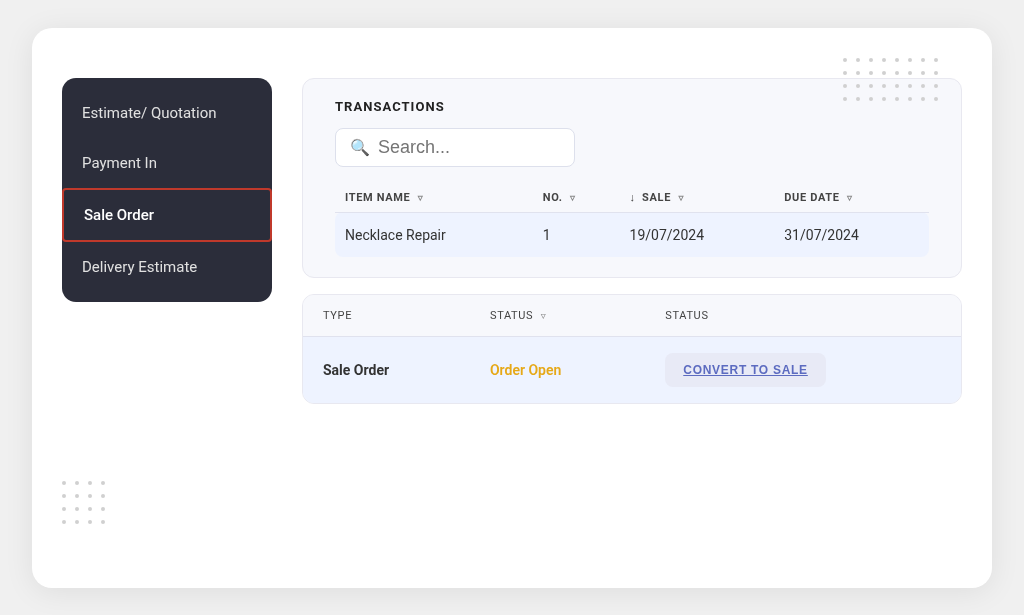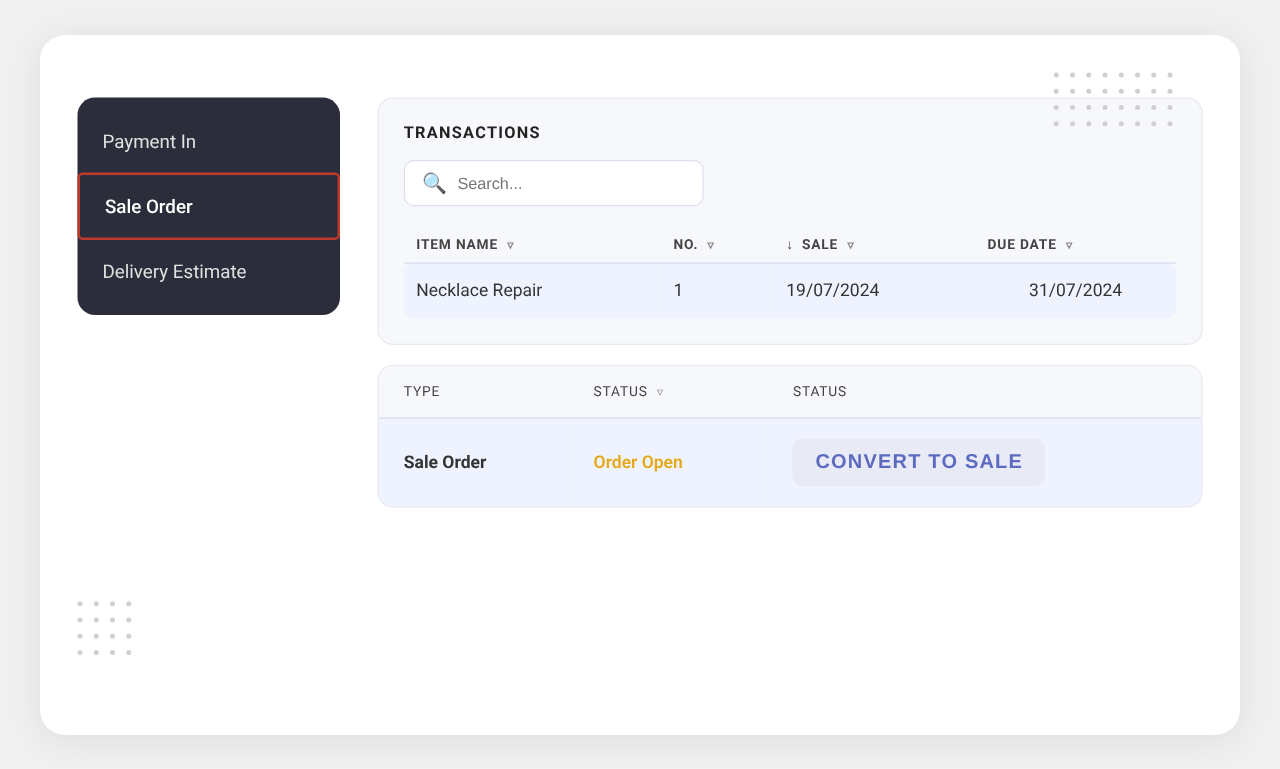--- a/index.html
+++ b/index.html
@@ -86,21 +86,21 @@
       display: flex;
       flex-direction: column;
       gap: 16px;
       margin-top: 20px;
     }
 
     
     .transactions-panel {
       background: #f7f8fc;
       border-radius: 12px;
-      padding: 20px 20px;
+      padding: 20px 32px;
       border: 1px solid #e8e8f0;
     }
 
     .panel-title {
       font-size: 13px;
       font-weight: 700;
       color: #222;
       letter-spacing: 0.08em;
       margin-bottom: 14px;
     }
@@ -118,21 +118,21 @@
 
     .search-icon {
       color: #aaa;
       font-size: 16px;
       margin-right: 8px;
     }
 
     .search-input {
       border: none;
       outline: none;
-      font-size: 13px;
+      font-size: 18px;
       color: #555;
       background: transparent;
       width: 100%;
     }
 
     
     .table {
       width: 100%;
       border-collapse: collapse;
     }
@@ -170,21 +170,20 @@
     .table tr.data-row td {
       background: #eef3ff;
     }
 
     .table tr.data-row td:first-child {
       border-radius: 8px 0 0 8px;
     }
 
     .table tr.data-row td:last-child {
       border-radius: 0 8px 8px 0;
-      text-align: center;
     }
 
     
     .details-panel {
       background: #f7f8fc;
       border-radius: 12px;
       padding: 0;
       border: 1px solid #e8e8f0;
       overflow: hidden;
     }
@@ -218,25 +217,26 @@
     .status-open {
       color: #e6a817;
       font-weight: 600;
     }
 
     .convert-btn {
       background: #e8eaf6;
       border: none;
       border-radius: 8px;
       padding: 10px 18px;
-      font-size: 16px;
+      font-size: 12px;
       font-weight: 700;
       color: #5c6bc0;
       letter-spacing: 0.06em;
       cursor: pointer;
+      text-decoration: underline;
     }
   </style>
 </head>
 <body>
 
 <div class="main-container">
 
   <div class="dots-top-right">
     <div class="dot"></div>
       <div class="dot"></div>
@@ -285,20 +285,21 @@
       <div class="dot"></div>
       <div class="dot"></div>
       <div class="dot"></div>
     <div class="dot"></div>
       <div class="dot"></div>
       <div class="dot"></div>
       <div class="dot"></div>
   </div>
 
   <nav class="sidebar">
+    <div class="sidebar-item">Estimate/ Quotation</div>
     <div class="sidebar-item">Payment In</div>
     <div class="sidebar-item active">Sale Order</div>
     <div class="sidebar-item">Delivery Estimate</div>
   </nav>
 
   <div class="content-area">
 
     <div class="transactions-panel">
       <div class="panel-title">TRANSACTIONS</div>
 

